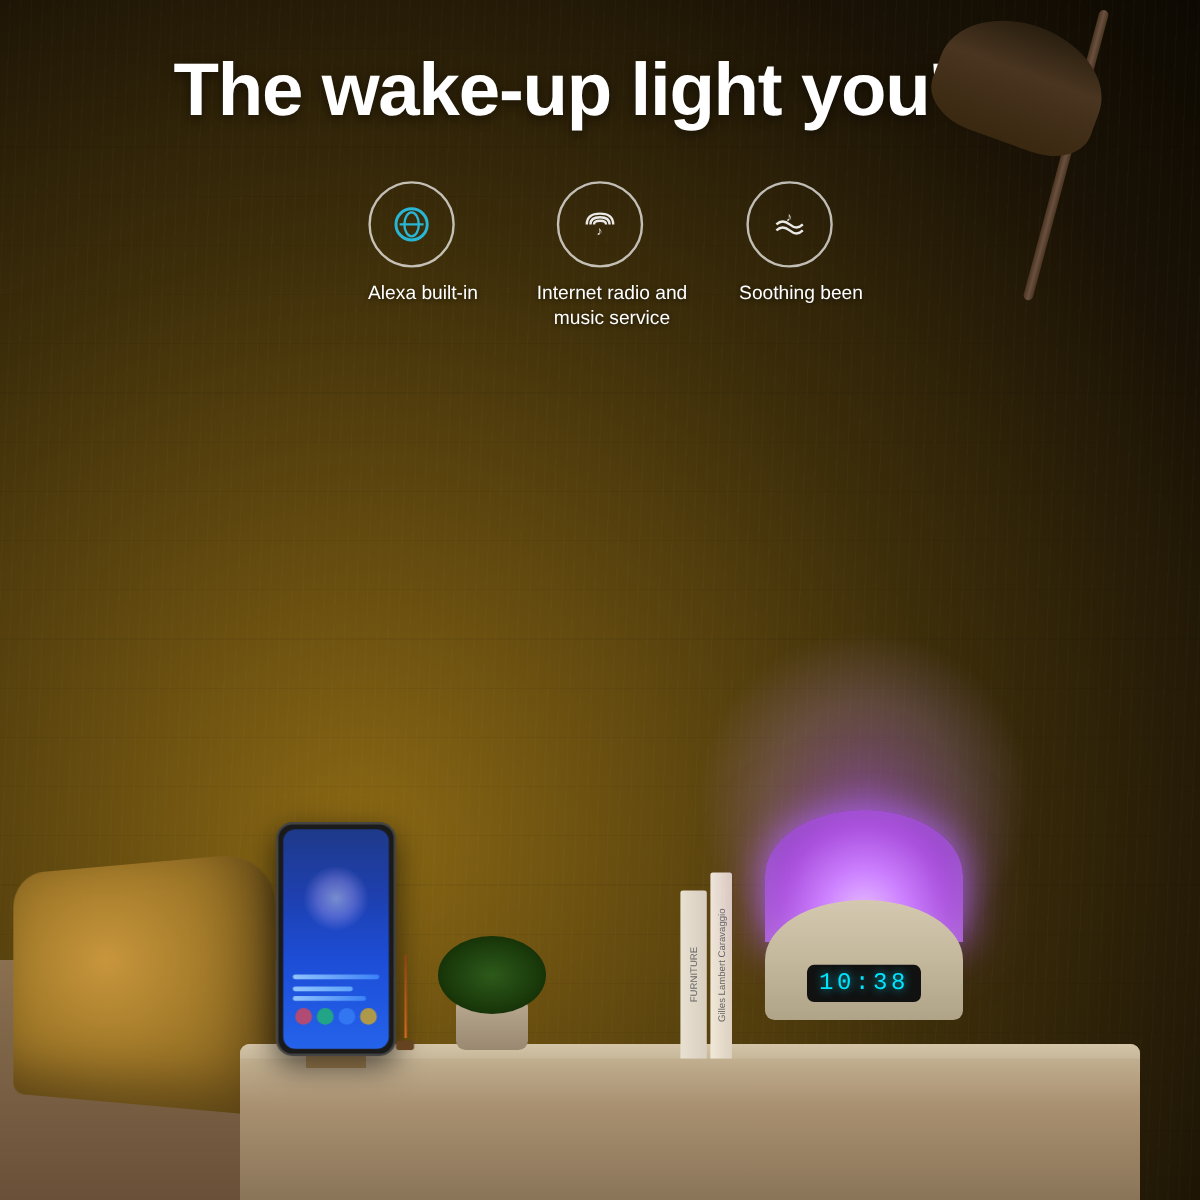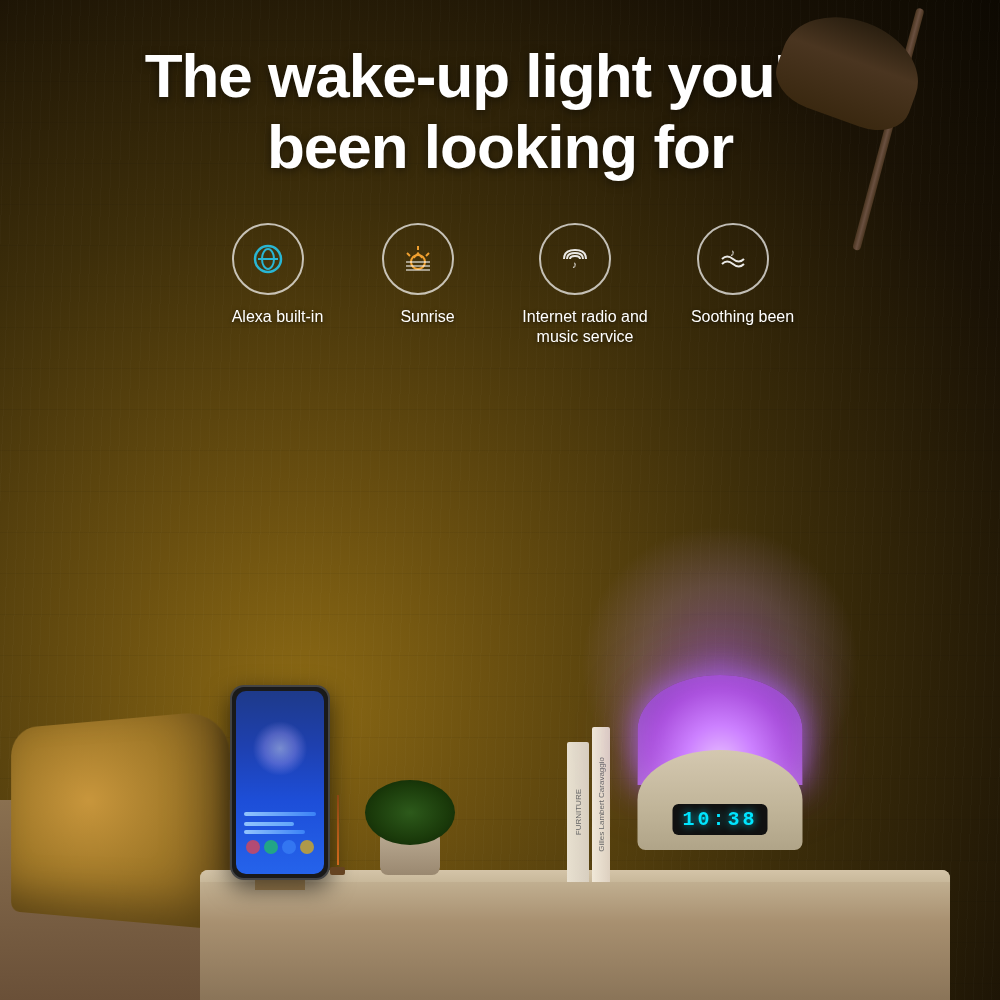--- a/index.html
+++ b/index.html
@@ -186,21 +186,21 @@
     .lamp-display {
       position: absolute;
       bottom: 50px;
       left: 50%;
       transform: translateX(-50%);
       background: #111;
       border-radius: 6px;
       padding: 4px 10px;
       font-family: 'Courier New', monospace;
       font-size: 20px;
-      font-weight: bold;
+      font-weight: normal;
       color: #00e5ff;
       letter-spacing: 3px;
       text-shadow: 0 0 8px rgba(0,229,255,0.8);
       white-space: nowrap;
     }
 
     
     .phone {
       position: absolute;
       bottom: 120px;
@@ -416,52 +416,36 @@
 <div class="content">
 
   <div class="overhead-lamp">
     <div class="lamp-neck"></div>
     <div class="lamp-shade"></div>
   </div>
 
   <div class="title-section">
     <h1 class="main-title">
       <span>The wake-up light you've</span><br>
-      <span>been looking for</span>
     </h1>
   </div>
 
   <div class="features-row">
 
     <div class="feature-item">
       <div class="feature-icon-circle">
         <svg viewBox="0 0 38 38" fill="none">
           <circle cx="19" cy="19" r="13" stroke="#29b6d4" stroke-width="2.5" fill="none"></circle>
           <ellipse cx="19" cy="19" rx="6" ry="10" stroke="#29b6d4" stroke-width="2" fill="none"></ellipse>
           <line x1="9" y1="19" x2="29" y2="19" stroke="#29b6d4" stroke-width="2"></line>
         </svg>
       </div>
       <span class="feature-label">Alexa built-in</span>
     </div>
 
-    <div class="feature-item">
-      <div class="feature-icon-circle">
-        <svg viewBox="0 0 38 38" fill="none">
-          <circle cx="19" cy="22" r="7" stroke="#f0a030" stroke-width="2" fill="none"></circle>
-          <line x1="19" y1="6" x2="19" y2="10" stroke="#f0a030" stroke-width="2"></line>
-          <line x1="8" y1="13" x2="11" y2="16" stroke="#f0a030" stroke-width="2"></line>
-          <line x1="30" y1="13" x2="27" y2="16" stroke="#f0a030" stroke-width="2"></line>
-          <line x1="7" y1="22" x2="31" y2="22" stroke="rgba(255,255,255,0.7)" stroke-width="1.5"></line>
-          <line x1="7" y1="26" x2="31" y2="26" stroke="rgba(255,255,255,0.7)" stroke-width="1.5"></line>
-          <line x1="7" y1="30" x2="31" y2="30" stroke="rgba(255,255,255,0.7)" stroke-width="1.5"></line>
-          <polyline points="15,18 19,13 23,18" stroke="#f0a030" stroke-width="1.5" fill="none"></polyline>
-        </svg>
-      </div>
-      <span class="feature-label">Sunrise</span>
-    </div>
 
 
 
     <div class="feature-item" style="width:165px">
       <div class="feature-icon-circle">
         <svg viewBox="0 0 38 38" fill="none">
           <path d="M8 19 Q8 10 19 10 Q30 10 30 19" stroke="rgba(255,255,255,0.9)" stroke-width="2" fill="none"></path>
           <path d="M11 19 Q11 13 19 13 Q27 13 27 19" stroke="rgba(255,255,255,0.9)" stroke-width="2" fill="none"></path>
           <path d="M14 19 Q14 16 19 16 Q24 16 24 19" stroke="rgba(255,255,255,0.9)" stroke-width="2" fill="none"></path>
           <text x="16" y="28" fill="rgba(255,255,255,0.9)" font-size="10" font-weight="bold">♪</text>

